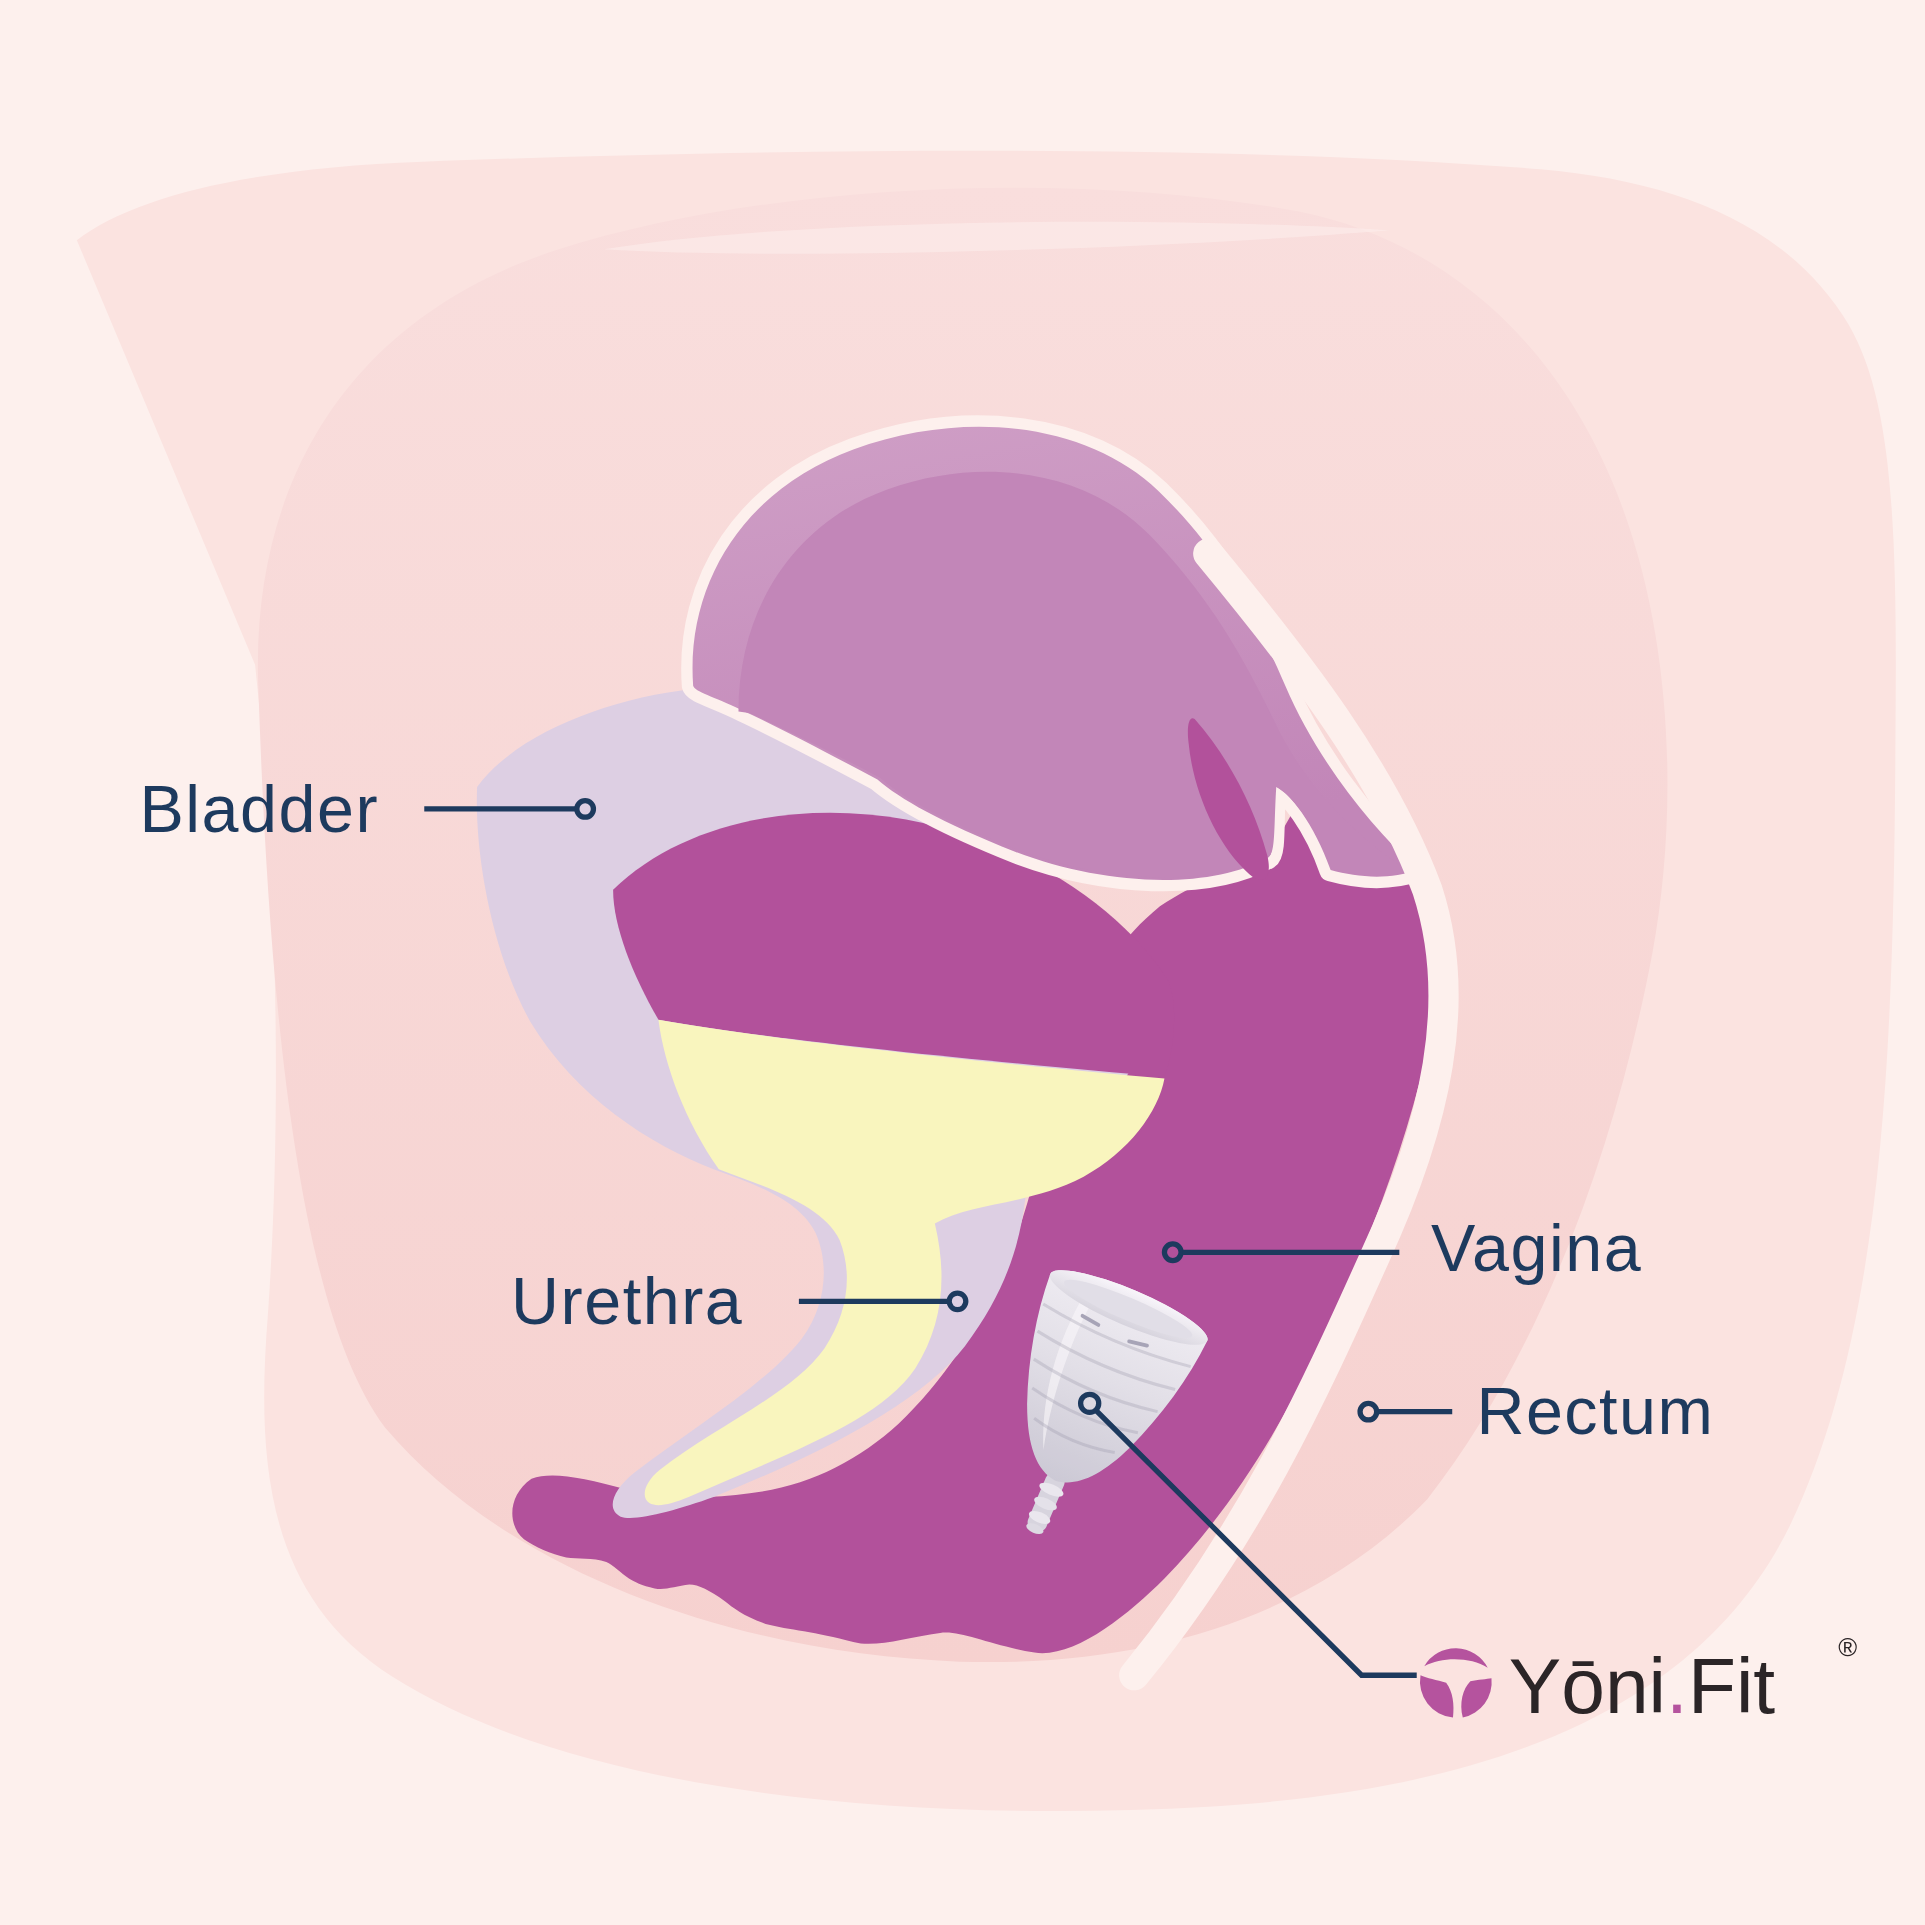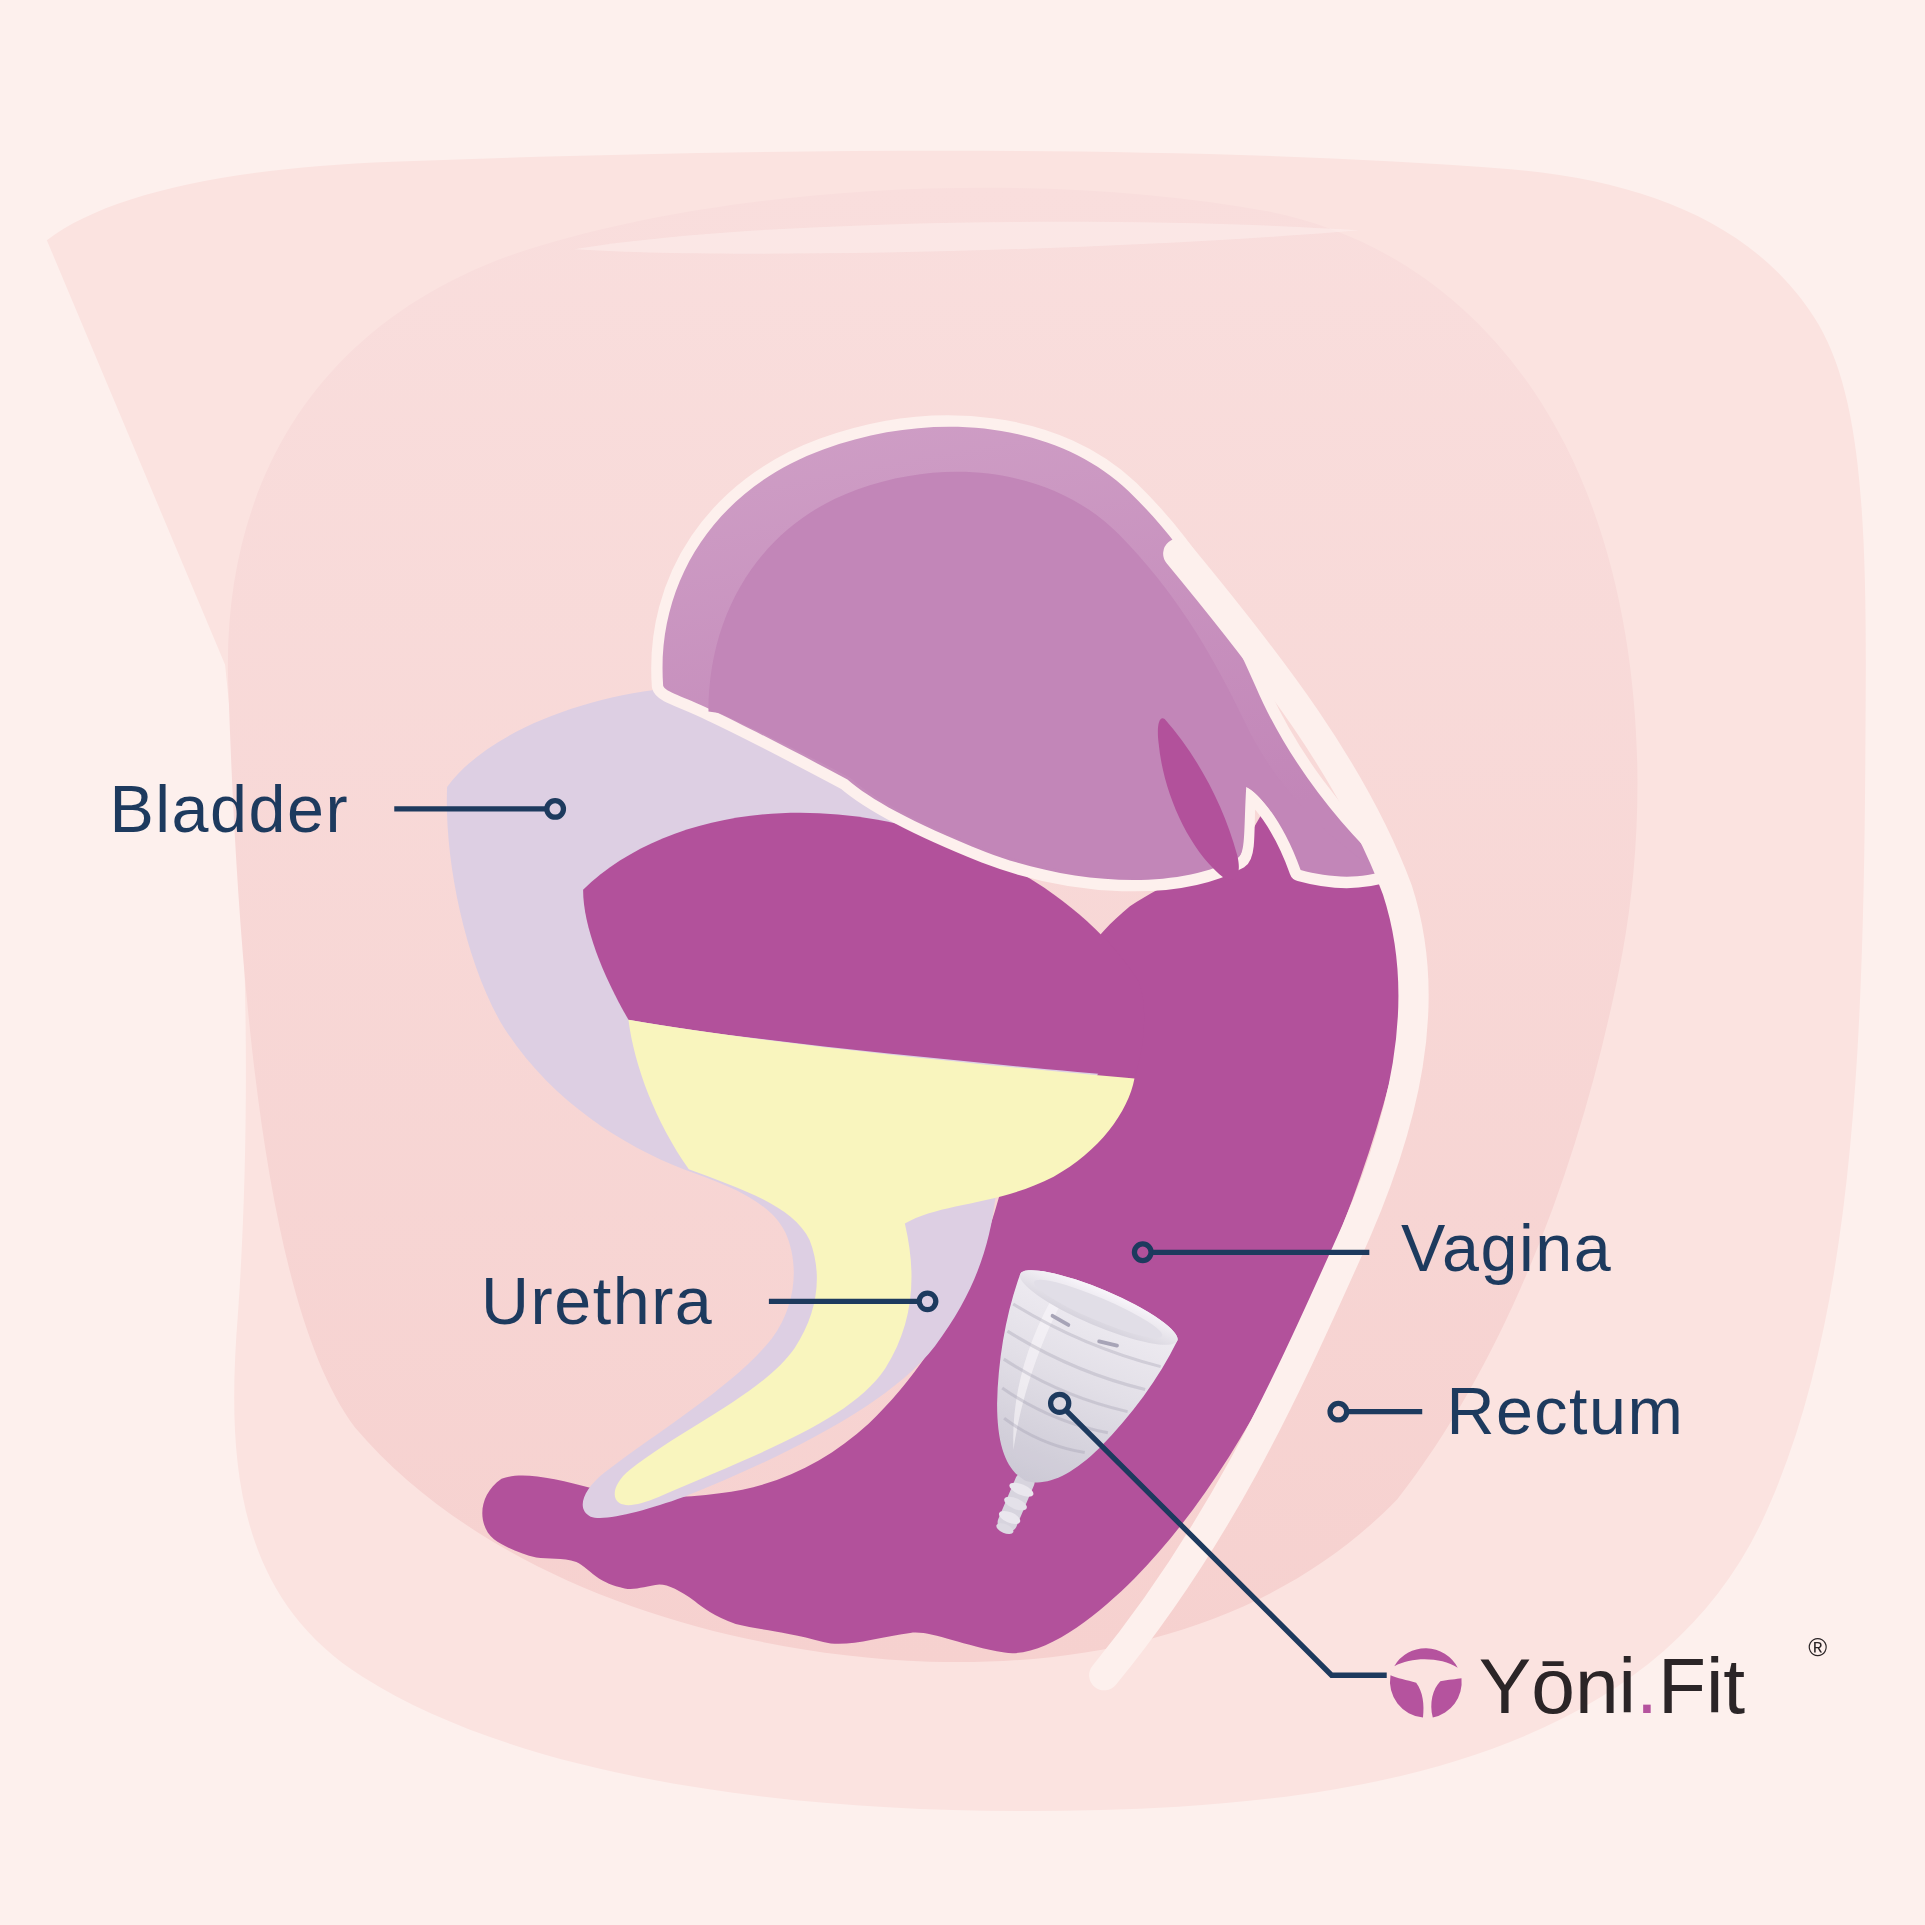--- a/index.html
+++ b/index.html
@@ -1,16 +1,16 @@
 <!DOCTYPE html>
 <html style="font-size:12px"><head>
 <meta charset="utf-8">
 <style>
   html,body{margin:0;padding:0;background:#fdf0ed;}
-  .stage{width:1886px;height:1926px;position:relative;overflow:hidden;}
+  .stage{width:1886px;height:1926px;position:relative;overflow:hidden;padding-left:30px;}
   svg{display:block;}
   text{font-family:"Liberation Sans", sans-serif;}
   .anatomy-label{fill:#1d3a5e;font-size:88px;letter-spacing:2px;}
   .logo-text{font-size:104px;letter-spacing:0px;fill:#2b2527;}
   .logo-reg{font-size:34px;fill:#2b2527;}
 </style>
 </head>
 <body>
 
 <div class="stage">

